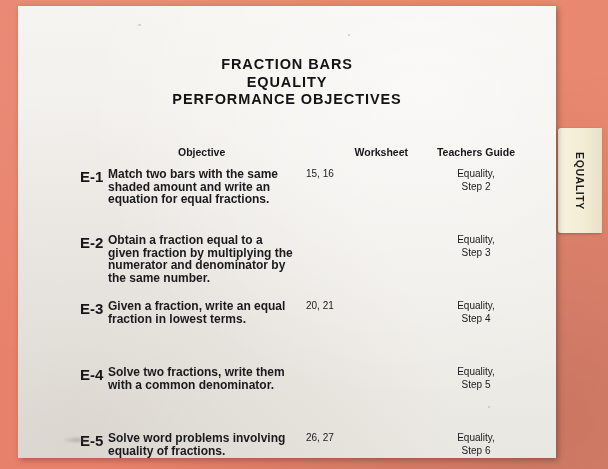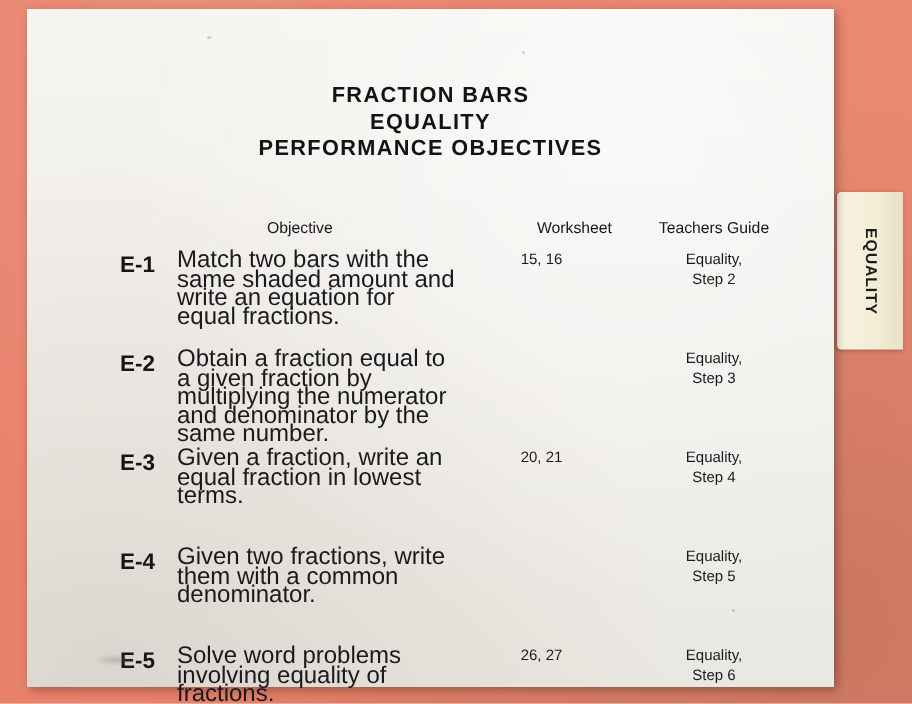--- a/index.html
+++ b/index.html
@@ -105,21 +105,21 @@
   #table {
     position: absolute;
     left: 0;
     top: 140px;
     width: 538px;
   }
   .hdr-row {
     position: relative;
     height: 22px;
     font-size: 10.5px;
-    font-weight: normal;
+    font-weight: bold;
     color: #17171a;
   }
 
   .hdr-obj { position: absolute; left: 160px; width: 120px; text-align: left; }
   .hdr-ws  { position: absolute; left: 280px; width: 110px; text-align: right; }
   .hdr-tg  { position: absolute; left: 398px; width: 120px; text-align: center; }
 
   .row {
     position: relative;
     min-height: 44px;
@@ -129,33 +129,33 @@
     position: absolute;
     left: 62px;
     top: 0;
     width: 30px;
     font-size: 15px;
     font-weight: bold;
     color: #161618;
   }
   .cell-obj {
     position: absolute;
-    left: 100px;
+    left: 90px;
     top: 0;
     width: 185px;
-    font-size: 16px;
+    font-size: 12px;
     line-height: 12.5px;
     color: #1a1a1c;
+    font-weight: bold;
   }
   .cell-ws {
     position: absolute;
     left: 288px;
     top: 0;
     width: 110px;
-    text-align: center;
     font-size: 10px;
     color: #1a1a1c;
   }
   .cell-tg {
     position: absolute;
     left: 398px;
     top: 0;
     width: 120px;
     text-align: center;
     font-size: 10px;
@@ -223,21 +223,21 @@
 
         <div class="row">
           <div class="cell-code">E-3</div>
           <div class="cell-obj">Given a fraction, write an equal fraction in lowest terms.</div>
           <div class="cell-ws">20, 21</div>
           <div class="cell-tg">Equality,<br>Step 4</div>
         </div>
 
         <div class="row">
           <div class="cell-code">E-4</div>
-          <div class="cell-obj">Given two fractions, write them with a common denominator.</div>
+          <div class="cell-obj">Solve two fractions, write them with a common denominator.</div>
           <div class="cell-tg">Equality,<br>Step 5</div>
         </div>
 
         <div class="row">
           <div class="cell-code">E-5</div>
           <div class="cell-obj">Solve word problems involving equality of fractions.</div>
           <div class="cell-ws">26, 27</div>
           <div class="cell-tg">Equality,<br>Step 6</div>
         </div>
 

